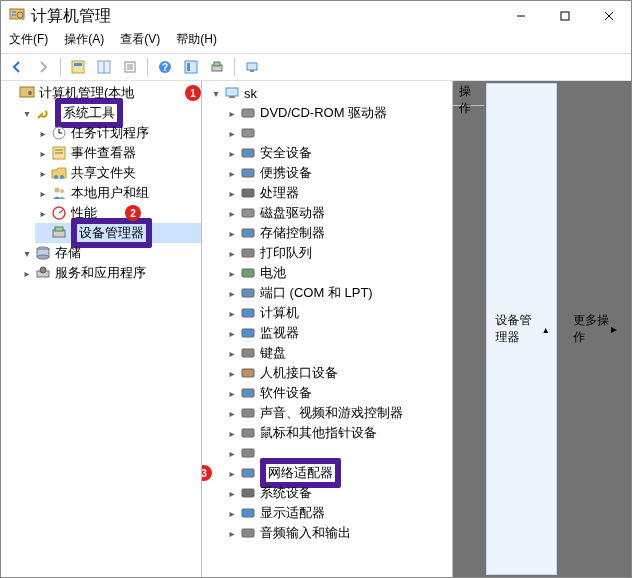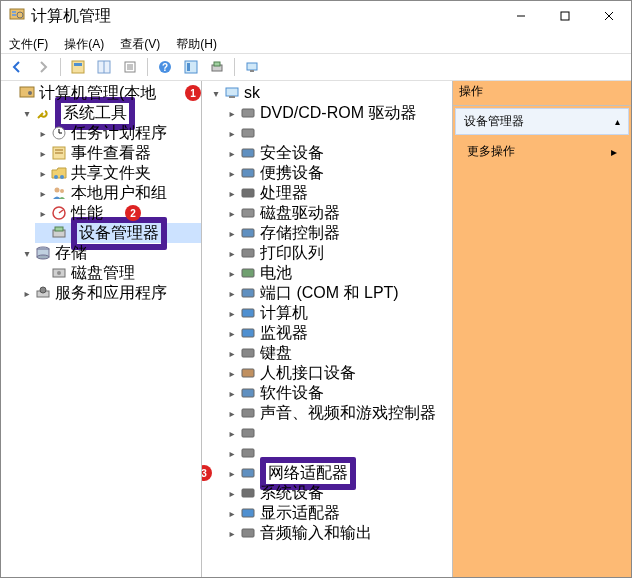--- a/index.html
+++ b/index.html
@@ -2,39 +2,39 @@
 <html><head>
 <meta charset="utf-8">
 <style>
 html,body{margin:0;padding:0;font-family:"Microsoft YaHei","Segoe UI",sans-serif;font-size:12px;color:#000;background:#fff}
 .window{width:632px;height:578px;box-sizing:border-box;border:1px solid #888;background:#fff;position:relative;overflow:hidden}
 .titlebar{height:30px;display:flex;align-items:center;padding-left:8px;background:#fff}
 .titlebar .app-icon{width:16px;height:16px;margin-right:6px}
 .titlebar .title{flex:1;font-size:16px}
 .winbtns{display:flex;height:100%}
 .winbtn{width:44px;display:flex;align-items:center;justify-content:center;font-size:14px}
-.menubar{height:22px;display:flex;align-items:flex-end;padding-left:8px;gap:16px;font-size:12px}
+.menubar{height:22px;display:flex;align-items:flex-start;padding-left:8px;gap:16px;font-size:12px}
 .divider{height:1px;background:#e0e0e0}
 .toolbar{height:26px;display:flex;align-items:center;padding:0 4px;gap:2px}
 .tbtn{width:22px;height:22px;display:flex;align-items:center;justify-content:center;border:1px solid transparent}
 .tsep{width:1px;height:18px;background:#ccc;margin:0 3px}
 .body{display:flex;height:496px}
 .left-pane{width:200px;border-right:1px solid #c0c0c0;overflow:hidden;background:#fff}
 .mid-pane{flex:1;border-right:1px solid #c0c0c0;overflow:hidden;background:#fff}
-.right-pane{width:178px;background:#fdba74;display:flex;flex-direction:column}
+.right-pane{width:178px;background:#737373;display:flex;flex-direction:row}
 .right-header{height:20px;border-bottom:1px solid #c0c0c0;padding:2px 6px;font-size:12px}
 .right-section{background:#eef4fb;padding:4px 8px;margin:2px;border:1px solid #c7d7ef;display:flex;justify-content:space-between;align-items:center;font-size:12px}
 .right-item{padding:6px 14px;font-size:12px;display:flex;justify-content:space-between;align-items:center}
 .tree{padding:2px 0 2px 2px}
 .node{white-space:nowrap}
 .row{display:flex;align-items:center;height:20px;padding-left:2px}
 .twisty{width:12px;height:12px;display:flex;align-items:center;justify-content:center;font-size:10px;color:#606060;margin-right:2px;flex:0 0 12px}
 .twisty.blank{visibility:hidden}
 .ic{width:16px;height:16px;margin-right:4px;flex:0 0 16px}
-.label{font-size:16px}
+.label{font-size:13px}
 .indent{padding-left:16px}
 .redbox{border:6px solid #4c1d95;border-radius:2px;padding:0 2px}
 .badge{position:absolute;width:16px;height:16px;border-radius:50%;background:#d22;color:#fff;font-size:10px;font-weight:bold;display:flex;align-items:center;justify-content:center}
 .sel{background:#cce2ff}
 .watermark{position:absolute;right:6px;bottom:6px;display:flex;align-items:center;gap:4px;font-weight:bold;color:#1956a8}
 .watermark .big{font-size:16px}
 .watermark .small{font-size:10px;color:#2a7de1;font-weight:normal}
 </style>
 </head>
 <body>
@@ -219,30 +219,20 @@
     </div>
     <div class="row">
      <span class="twisty">▾</span>
      <span class="ic"><svg viewBox="0 0 16 16">
                     <ellipse cx="8" cy="4" rx="6" ry="2" fill="#c0d0e0" stroke="#707090"></ellipse>
                     <rect x="2" y="4" width="12" height="8" fill="#c0d0e0" stroke="#707090"></rect>
                     <ellipse cx="8" cy="12" rx="6" ry="2" fill="#a0b0c0" stroke="#707090"></ellipse>
                   </svg></span>
      <span class="label">存储</span>
     </div>
-    <div class="indent">
-     <div class="row">
-      <span class="twisty blank">▸</span>
-      <span class="ic"><svg viewBox="0 0 16 16">
-                      <rect x="2" y="4" width="12" height="8" fill="#d0d0d0" stroke="#707070"></rect>
-                      <circle cx="8" cy="8" r="2" fill="#909090"></circle>
-                    </svg></span>
-      <span class="label">磁盘管理</span>
-     </div>
-    </div>
     <div class="row">
      <span class="twisty">▸</span>
      <span class="ic"><svg viewBox="0 0 16 16">
                     <rect x="2" y="6" width="12" height="6" fill="#d0d0d0" stroke="#707070"></rect>
                     <circle cx="8" cy="5" r="3" fill="#888" stroke="#555"></circle>
                   </svg></span>
      <span class="label">服务和应用程序</span>
     </div>
    </div>
   </div>
@@ -369,20 +359,21 @@
               <span class="ic"><svg viewBox="0 0 16 16">
                   <rect x="2" y="4" width="12" height="8" fill="#888" stroke="#666" rx="1"></rect>
                 </svg></span>
               <span class="label">声音、视频和游戏控制器</span>
             </div>
             <div class="row" style="position: relative;">
               <span class="twisty">▸</span>
               <span class="ic"><svg viewBox="0 0 16 16">
                   <rect x="2" y="4" width="12" height="8" fill="#888" stroke="#666" rx="1"></rect>
                 </svg></span>
+              <span class="label">鼠标和其他指针设备</span>
             </div>
             <div class="row" style="position: relative;">
               <span class="twisty">▸</span>
               <span class="ic"><svg viewBox="0 0 16 16">
                   <rect x="2" y="4" width="12" height="8" fill="#888" stroke="#666" rx="1"></rect>
                 </svg></span>
             </div>
             <div class="row" style="position: relative;">
               <span class="badge" style="left: -28px; top: 2px;">3</span>
               <span class="twisty">▸</span>

